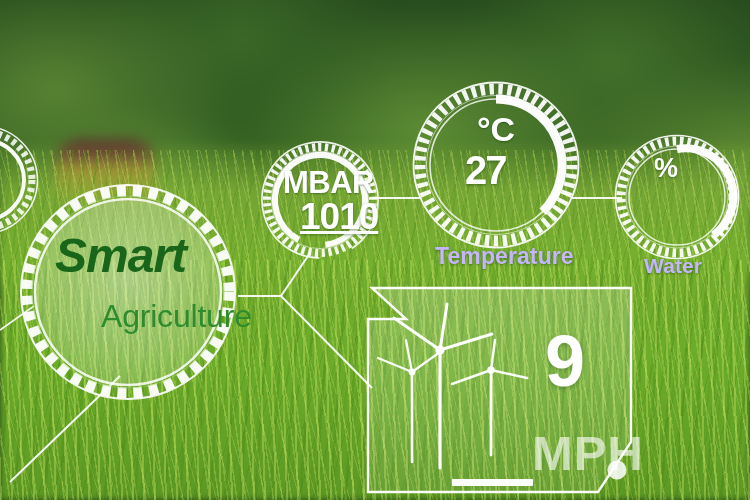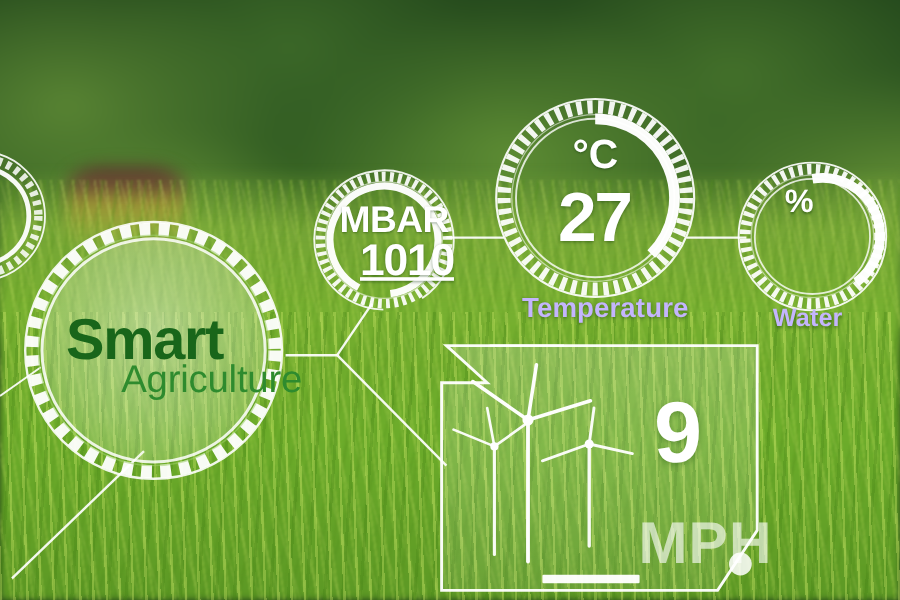--- a/index.html
+++ b/index.html
@@ -193,25 +193,25 @@
       </g>
 
     </g>
   </svg>
   </div>
 
   <div class="g-unit" style="left:283px; top:165px; font-size:31px; letter-spacing:-.5px;">MBAR</div>
   <div class="g-val" style="left:300px; top:196px; font-size:37px; letter-spacing:-1px;text-decoration:underline;">1010</div>
 
   <div class="g-unit" style="left:477px; top:110px; font-size:34px;">°C</div>
-  <div class="g-val" style="left:465px; top:148px; font-size:58px; letter-spacing:-2px;">27</div>
+  <div class="g-val" style="left:465px; top:148px; font-size:40px; letter-spacing:-2px;">27</div>
   <div class="lbl" style="left:435px; top:243px; font-size:23px;">Temperature</div>
 
   <div class="g-unit" style="left:654px; top:153px; font-size:27px;">%</div>
   <div class="lbl" style="left:644px; top:254px; font-size:21px;">Water</div>
 
-  <div class="sa-title" style="left:55px; top:256px; font-size:48px; letter-spacing:-1px;">Smart</div>
+  <div class="sa-title" style="left:55px; top:228px; font-size:48px; letter-spacing:-1px;font-style:italic;">Smart</div>
   <div class="sa-sub" style="left:53px; top:298px; font-size:32px; letter-spacing:-.2px;">Agriculture</div>
 
   <div class="wind-val" style="left:545px; top:320px; font-size:72px; letter-spacing:-2px;">9</div>
   <div class="wind-unit" style="left:532px; top:400px; font-size:49px; letter-spacing:1px;margin-top:25px;">MPH</div>
 
 </div>
 
 </body></html>

